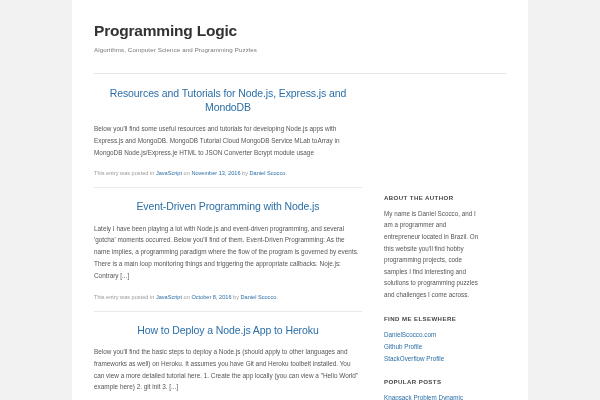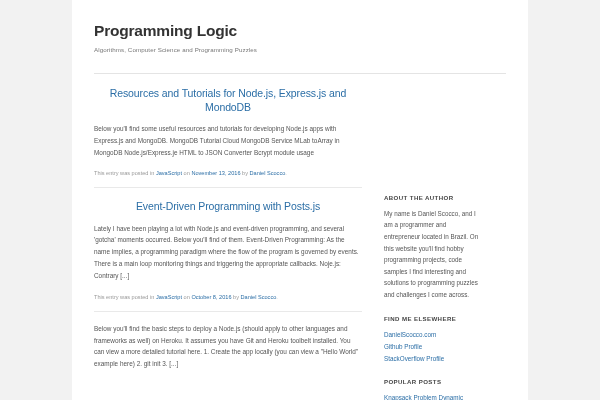--- a/index.html
+++ b/index.html
@@ -160,34 +160,37 @@
             <a href="#">JavaScript</a>
             <span>on</span>
             <a href="#">November 13, 2016</a>
             <span>by</span>
             <a href="#">Daniel Scocco</a><span>.</span>
           </p>
         </div>
 
         <div class="post">
           <h2 class="post-title">
-            <a href="#">Event-Driven Programming with Posts.js</a>
+            <a href="#">Event-Driven Programming with Node.js</a>
           </h2>
           <p class="post-excerpt">Lately I have been playing a lot with Node.js and event-driven programming, and several 'gotcha' moments occurred. Below you'll find of them. Event-Driven Programming: As the name implies, a programming paradigm where the flow of the program is governed by events. There is a main loop monitoring things and triggering the appropriate callbacks. Noje.js: Contrary [...]</p>
           <p class="post-meta">
             <span>This entry was posted in</span>
             <a href="#">JavaScript</a>
             <span>on</span>
             <a href="#">October 8, 2016</a>
             <span>by</span>
             <a href="#">Daniel Scocco</a><span>.</span>
           </p>
         </div>
 
         <div class="post">
+          <h2 class="post-title">
+            <a href="#">How to Deploy a Node.js App to Heroku</a>
+          </h2>
           <p class="post-excerpt">Below you'll find the basic steps to deploy a Node.js (should apply to other languages and frameworks as well) on Heroku. It assumes you have Git and Heroku toolbelt installed. You can view a more detailed tutorial here. 1. Create the app locally (you can view a "Hello World" example here) 2. git init 3. [...]</p>
 
         </div>
 
       </div>
 
       <div class="sidebar">
 
         <div class="widget">
           <h3 class="widget-title">About the Author</h3>

